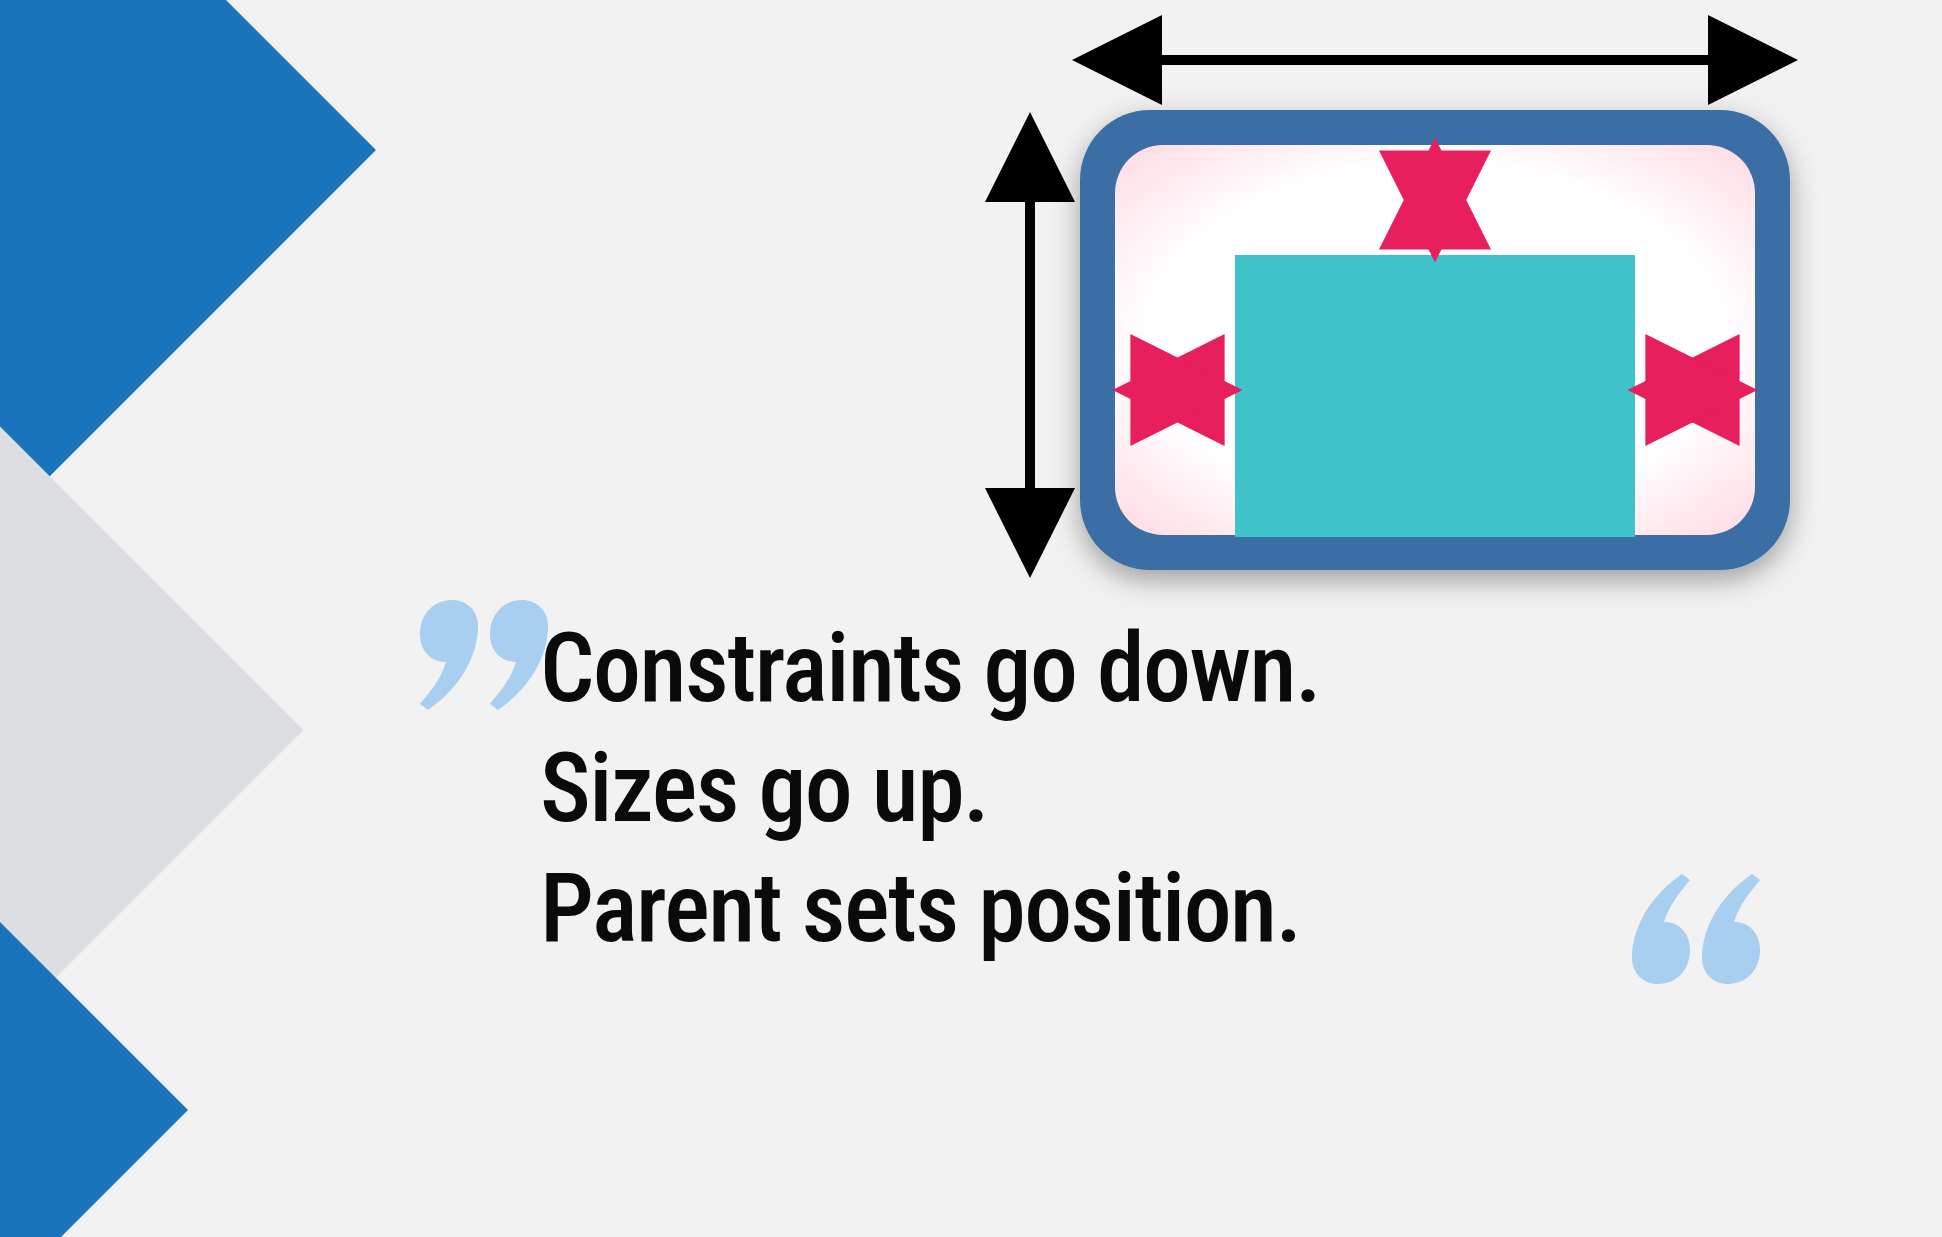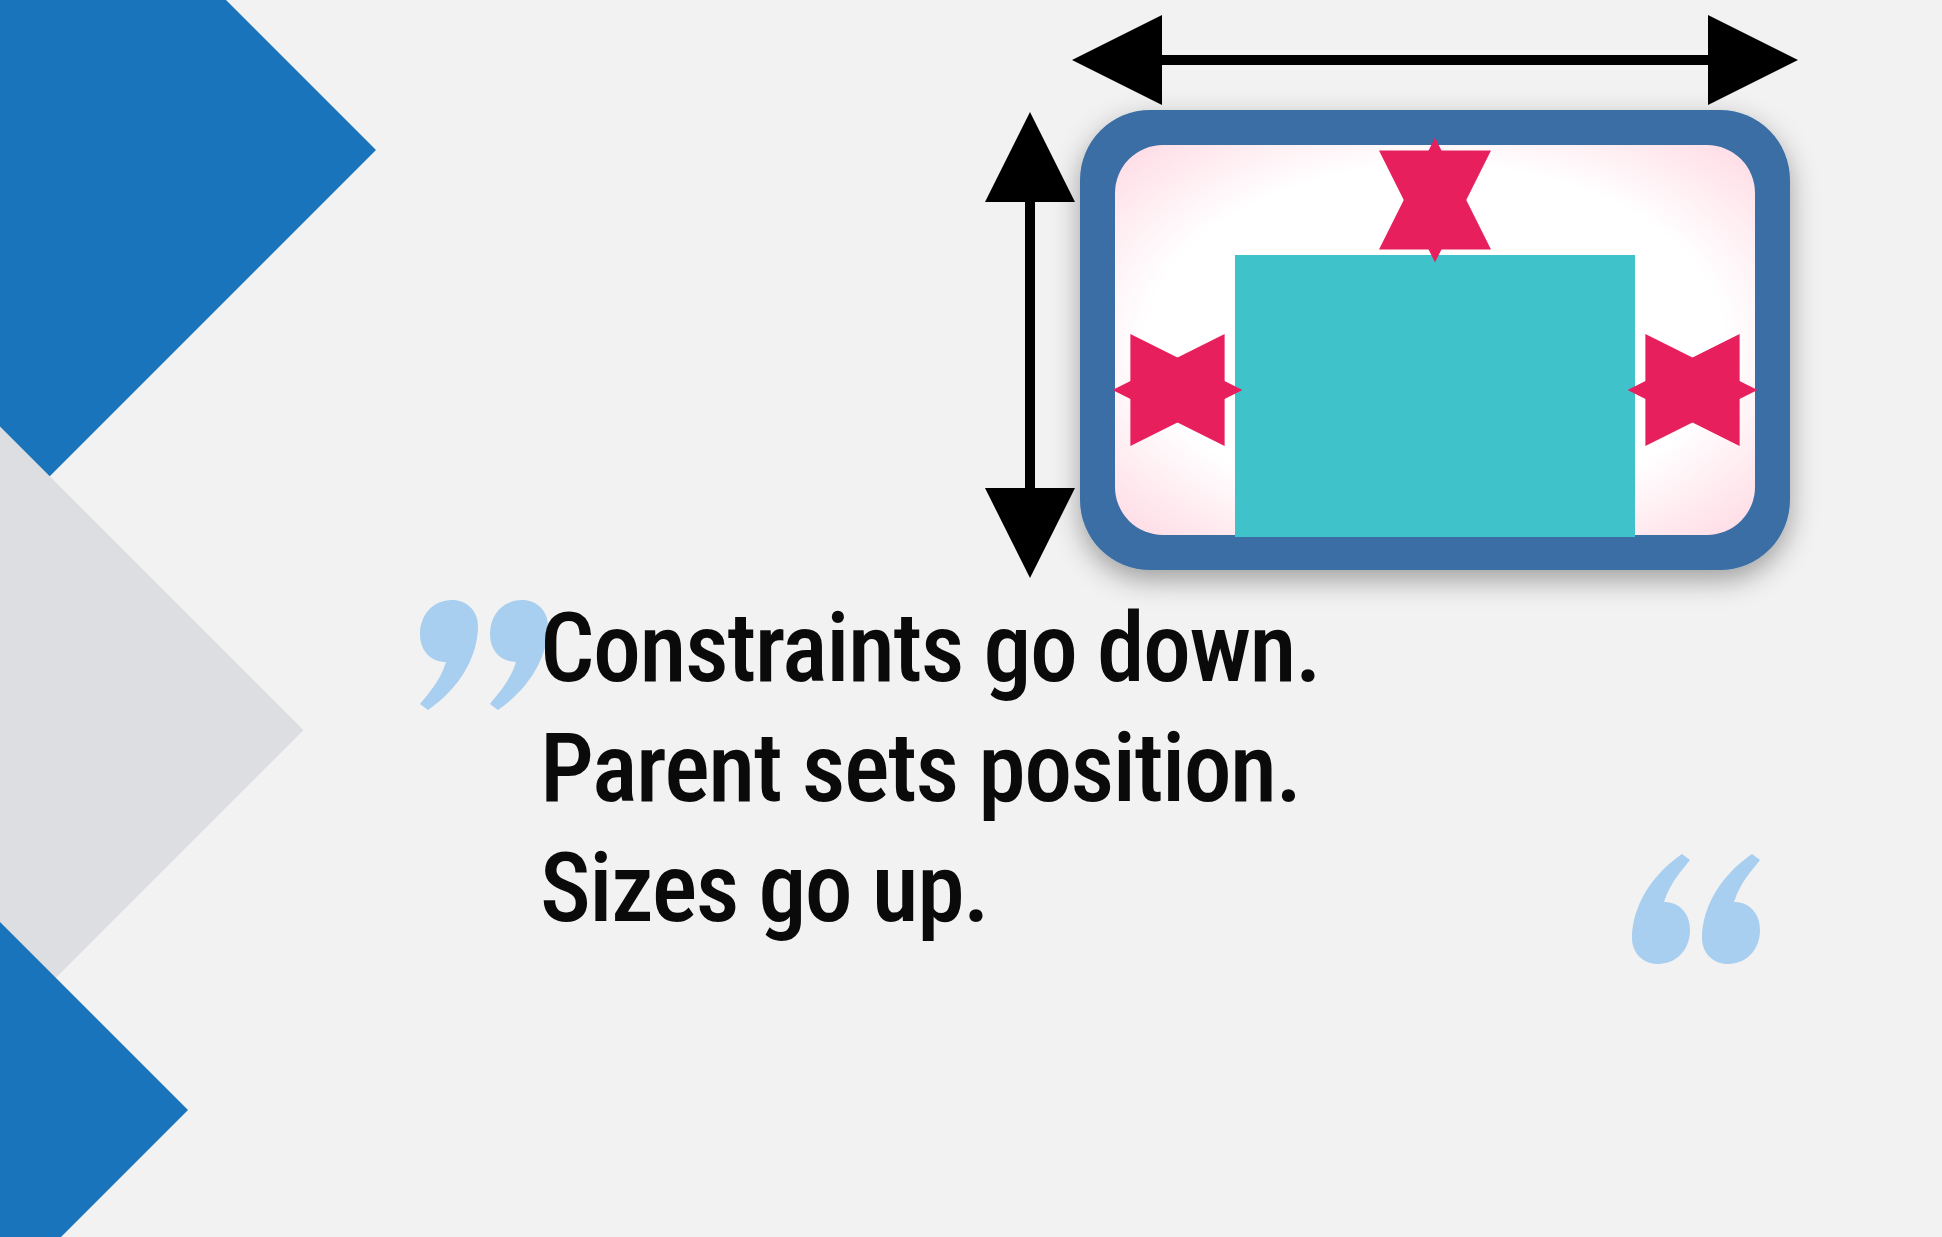--- a/index.html
+++ b/index.html
@@ -74,21 +74,21 @@
     }
     .quote-mark.open {
       left: -20px; top: 20px;
     }
     .quote-mark.close {
       right: 30px; bottom: -20px;
     }
     .quote-text {
       position: relative;
       margin-left: 100px;
-      margin-top: 8px;
+      margin-top: 28px;
       font-size: 96px;
       line-height: 1.25;
       font-weight: 500;
       color: #0a0a0a;
       letter-spacing: -1.5px;
       font-stretch: condensed;
       font-family: "Roboto Condensed", "Arial Narrow", "Helvetica Neue", Arial, sans-serif;
     }
     .quote-text div { white-space: nowrap; }
   </style>
@@ -150,22 +150,22 @@
 <div class="quote-wrap">
   <span class="quote-mark open">
     <svg width="130" height="110" viewBox="0 0 130 110">
       <path d="M32 0 C14 0 0 14 0 34 C0 52 12 62 26 62 C20 82 6 96 0 104 L8 110 C40 88 58 56 58 26 C58 10 46 0 32 0 Z" fill="#a8cef0"></path>
       <path d="M102 0 C84 0 70 14 70 34 C70 52 82 62 96 62 C90 82 76 96 70 104 L78 110 C110 88 128 56 128 26 C128 10 116 0 102 0 Z" fill="#a8cef0"></path>
     </svg>
   </span>
 
   <div class="quote-text">
     <div>Constraints go down.</div>
+    <div>Sizes go up.</div>
     <div>Parent sets position.</div>
-    <div>Sizes go up.</div>
   </div>
 
   <span class="quote-mark close">
     <svg width="130" height="110" viewBox="0 0 130 110">
       <g transform="rotate(180 65 55)">
         <path d="M32 0 C14 0 0 14 0 34 C0 52 12 62 26 62 C20 82 6 96 0 104 L8 110 C40 88 58 56 58 26 C58 10 46 0 32 0 Z" fill="#a8cef0"></path>
         <path d="M102 0 C84 0 70 14 70 34 C70 52 82 62 96 62 C90 82 76 96 70 104 L78 110 C110 88 128 56 128 26 C128 10 116 0 102 0 Z" fill="#a8cef0"></path>
       </g>
     </svg>
   </span>

